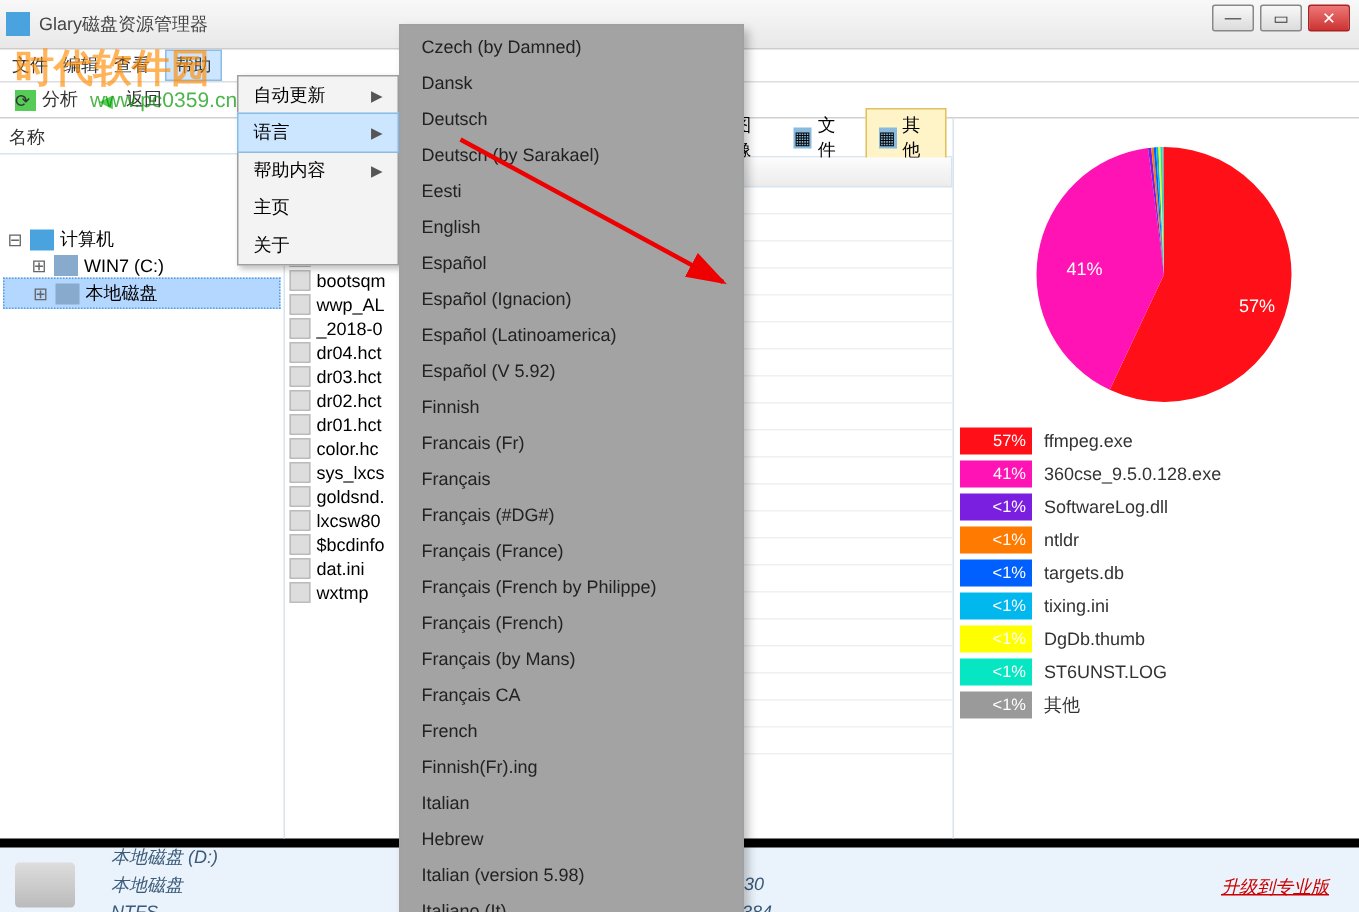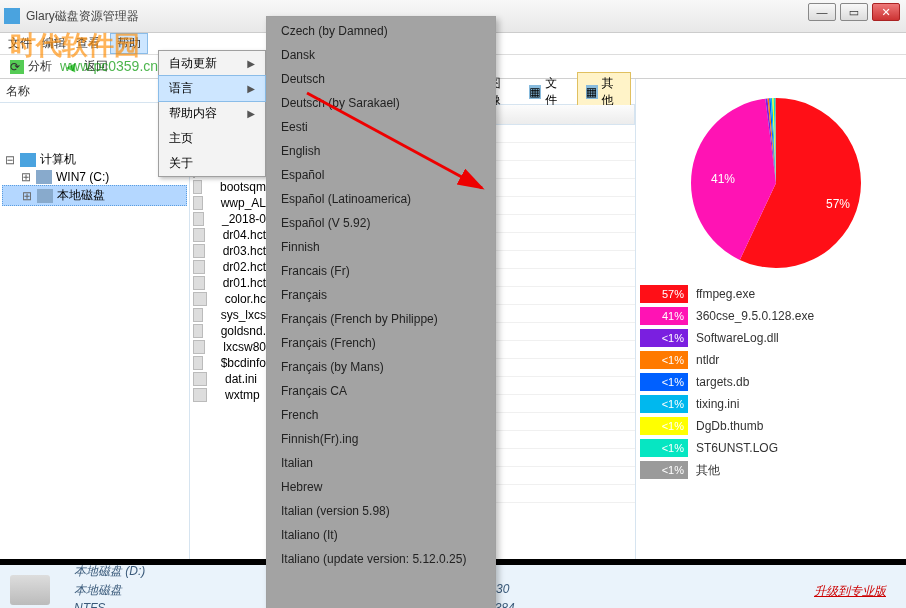--- a/index.html
+++ b/index.html
@@ -34,21 +34,21 @@
 .tree { flex: 1; padding: 4px 2px; overflow: hidden; }
 .tree-row { display: flex; align-items: center; gap: 4px; padding: 1px 2px; white-space: nowrap; }
 .tree-row .exp { width: 12px; color: #666; text-align: center; }
 .tree-row .nicon { width: 16px; height: 14px; display: inline-block; }
 .tree-sel { background: #b4d7ff; border: 1px dotted #5a9de0; }
 .indent1 { padding-left: 18px; }
 
 
 .file-pane { width: 80px; border-right: 1px solid #d6e4f0; overflow: hidden; }
 .file-list { padding-top: 20px; }
-.file-row { display: flex; align-items: flex-end; gap: 18px; padding: 1px 3px; white-space: nowrap; }
+.file-row { display: flex; align-items: flex-end; gap: 4px; padding: 1px 3px; white-space: nowrap; }
 .file-row .ficon { width: 14px; height: 14px; display: inline-block; background: #ddd; border: 1px solid #bbb; }
 
 
 .help-menu { position: absolute; left: 158px; top: 50px; width: 108px; background: #f3f3f3; border: 1px solid #a0a0a0; box-shadow: 2px 2px 4px rgba(0,0,0,.25); z-index: 100; }
 .help-menu .mi { padding: 4px 10px; border-bottom: 0; display: flex; justify-content: space-between; align-items: center; }
 .help-menu .mi.sel { background: #cde6ff; border: 1px solid #8abce8; margin: -1px; }
 .help-menu .arrow { font-size: 10px; color: #555; }
 
 .lang-menu { position: absolute; left: 266px; top: 16px; width: 230px; height: 608px; background: #a3a3a3; border: 1px solid #a0a0a0; box-shadow: 3px 3px 6px rgba(0,0,0,.25); z-index: 101; overflow: hidden; padding: 2px 0; }
 .lang-menu .li { padding: 5px 14px; color: #222; white-space: nowrap; }
@@ -498,25 +498,28 @@
   </div>
 
 <div class="lang-menu" id="lang-menu">
     <div class="li">Czech (by Damned)</div>
     <div class="li">Dansk</div>
     <div class="li">Deutsch</div>
     <div class="li">Deutsch (by Sarakael)</div>
     <div class="li">Eesti</div>
     <div class="li">English</div>
     <div class="li">Español</div>
+    <div class="li">Español (Ignacion)</div>
     <div class="li">Español (Latinoamerica)</div>
     <div class="li">Español (V 5.92)</div>
     <div class="li">Finnish</div>
     <div class="li">Francais (Fr)</div>
     <div class="li">Français</div>
+    <div class="li">Français (#DG#)</div>
+    <div class="li">Français (France)</div>
     <div class="li">Français (French by Philippe)</div>
     <div class="li">Français (French)</div>
     <div class="li">Français (by Mans)</div>
     <div class="li">Français CA</div>
     <div class="li">French</div>
     <div class="li">Finnish(Fr).ing</div>
     <div class="li">Italian</div>
     <div class="li">Hebrew</div>
     <div class="li">Italian (version 5.98)</div>
     <div class="li">Italiano (It)</div>

